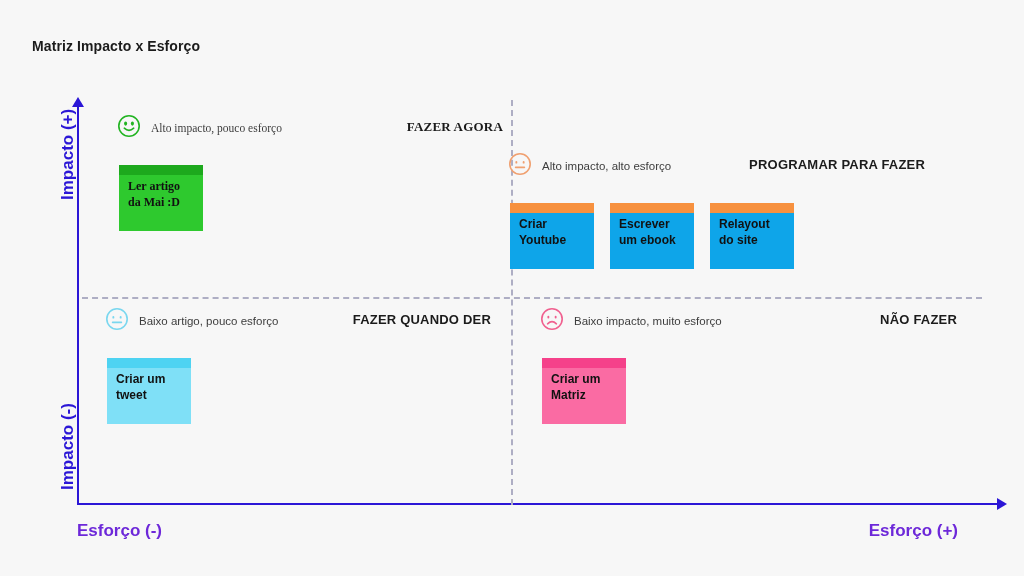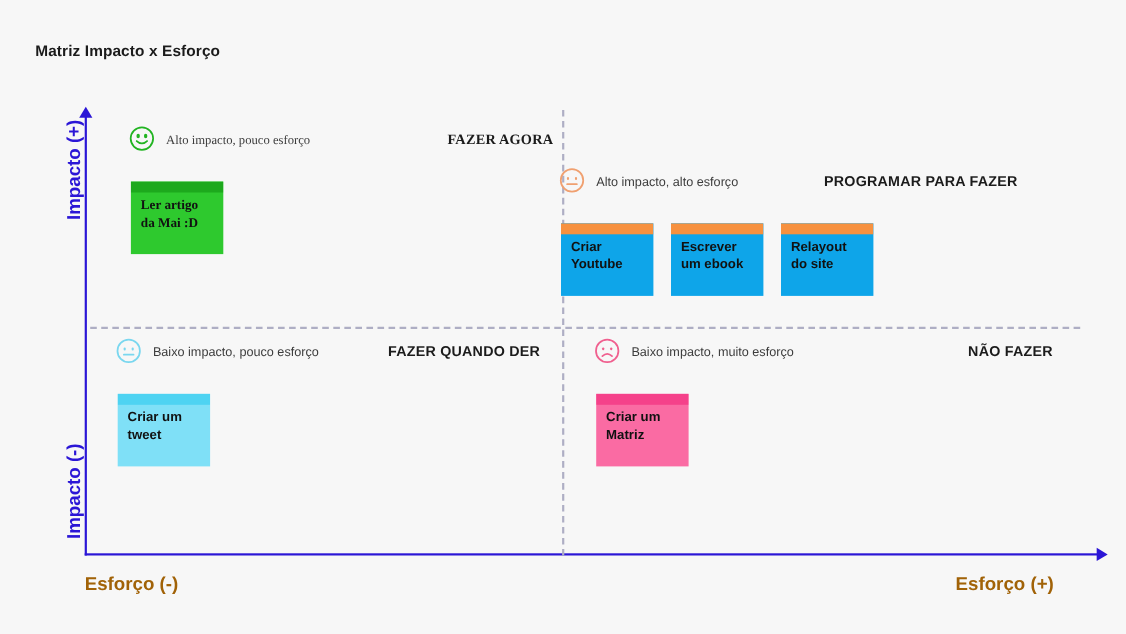--- a/index.html
+++ b/index.html
@@ -66,21 +66,21 @@
     transform: rotate(-90deg);
   }
   #axis-label-impact-plus {
     left: 58px; top: 200px;
   }
   #axis-label-impact-minus {
     left: 58px; top: 490px;
   }
   .axis-label-h {
     position: absolute;
-    color: #a16207;
+    color: #6d28d9;
     font-size: 17px;
     font-weight: bold;
     white-space: nowrap;
     top: 521px;
   }
   #axis-label-effort-minus { left: 77px; }
   #axis-label-effort-plus  { right: 66px; }
 
   
   #divider-vertical {
@@ -252,21 +252,21 @@
 <div class="quadrant" id="quadrant-when-possible">
   <div class="quadrant-header">
     <span class="quadrant-icon">
       <svg viewBox="0 0 24 24" width="24" height="24">
         <circle cx="12" cy="12" r="10.2" fill="none" stroke="#7ad7ef" stroke-width="1.6"></circle>
         <rect x="7.4" y="9.0" width="1.9" height="2.6" rx="0.9" fill="#7ad7ef"></rect>
         <rect x="14.7" y="9.0" width="1.9" height="2.6" rx="0.9" fill="#7ad7ef"></rect>
         <path d="M7.6 15.4 H16.4" fill="none" stroke="#7ad7ef" stroke-width="1.6" stroke-linecap="round"></path>
       </svg>
     </span>
-    <span class="quadrant-desc">Baixo impacto, pouco esforço</span>
+    <span class="quadrant-desc">Baixo artigo, pouco esforço</span>
     <span class="quadrant-tag">FAZER QUANDO DER</span>
   </div>
   <div class="card-row">
     <div class="card cyan">
       <div class="card-strip"></div>
       <div class="card-text">
         <div>Criar um</div>
         <div>tweet</div>
       </div>
     </div>

